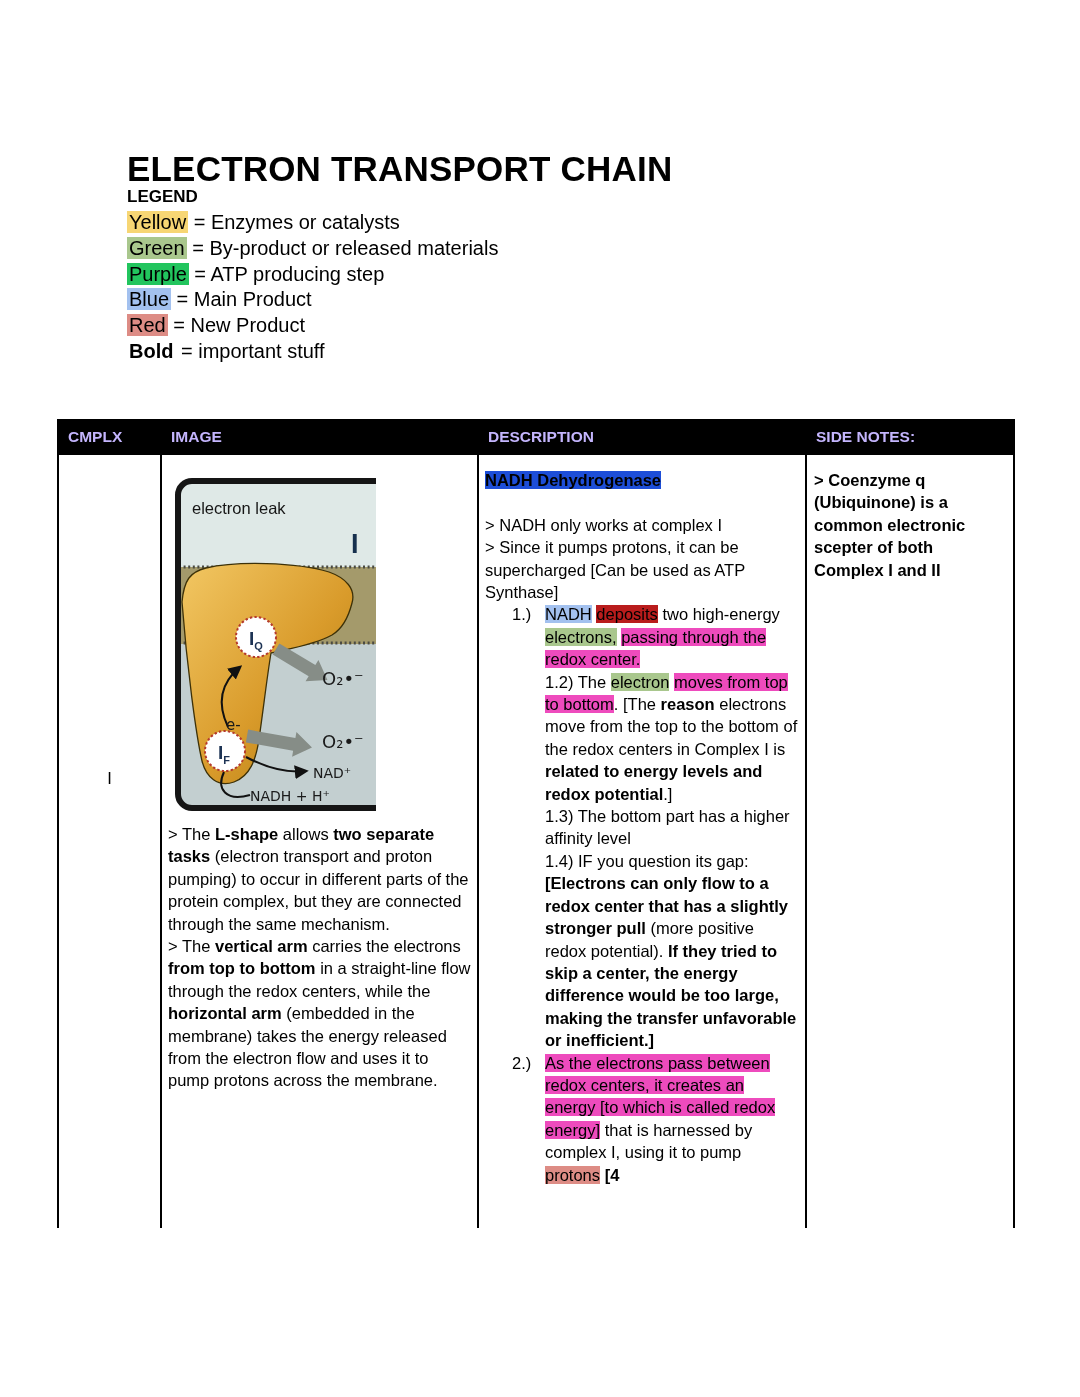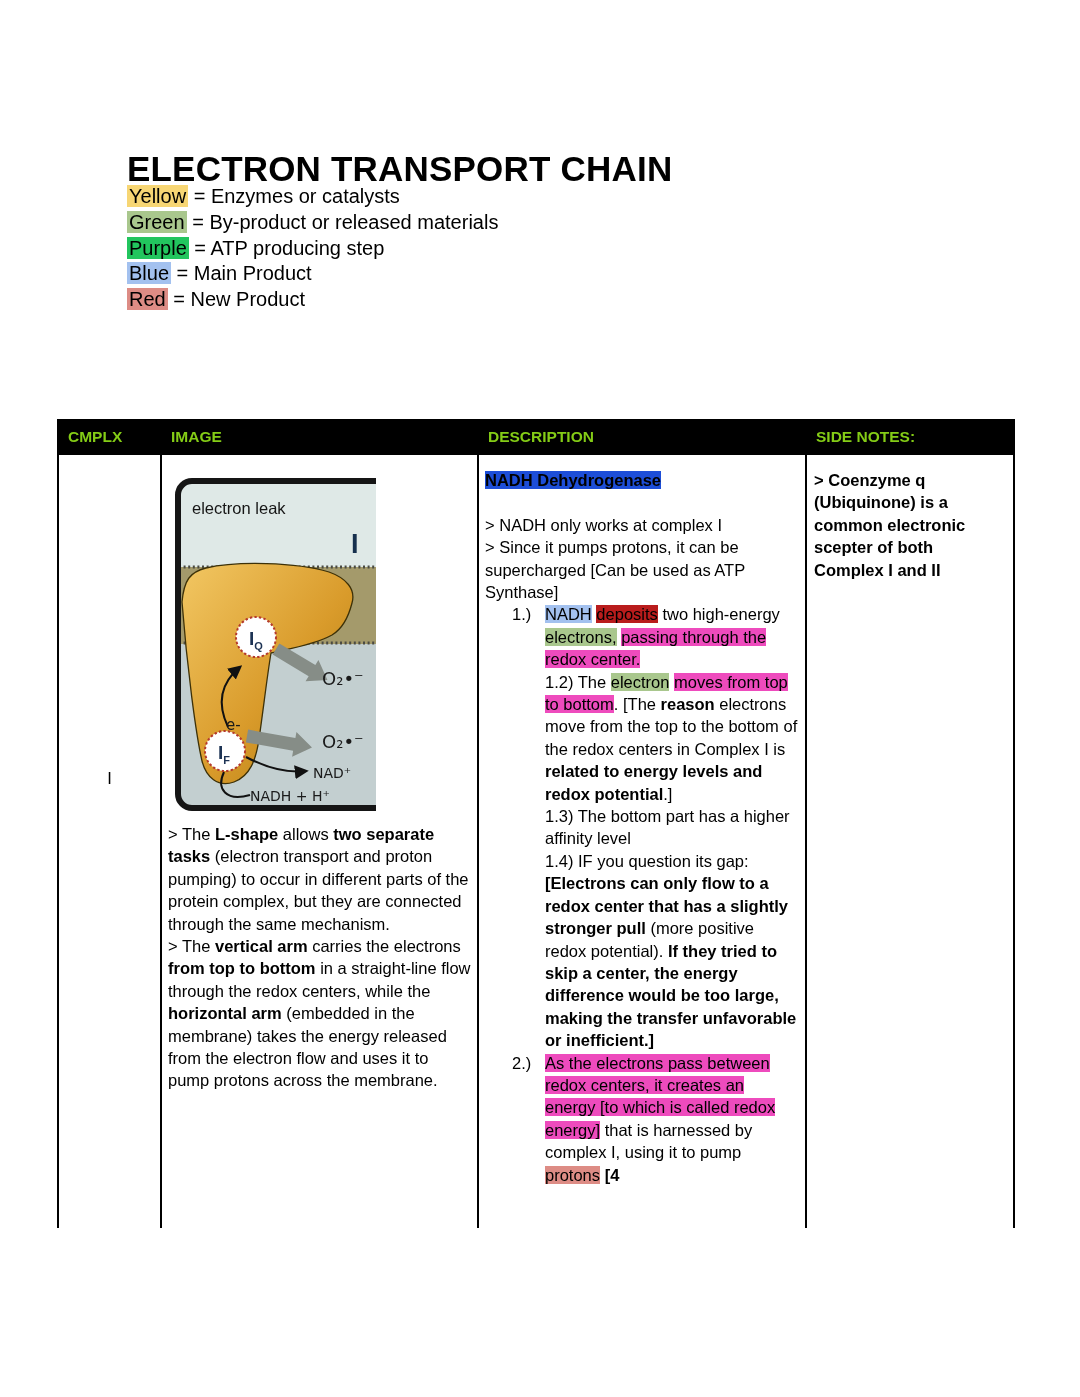--- a/index.html
+++ b/index.html
@@ -14,21 +14,21 @@
   .legend { position:absolute; left:127px; top:184px; }
   .legend-heading { font-size:17px; font-weight:700; line-height:26px; }
   .legend-row { font-size:20px; line-height:25.8px; }
   .legend-chip { padding:0 2px; }
 
   table.etc-table {
     position:absolute; left:57px; top:419px;
     border-collapse:collapse; table-layout:fixed; width:956px;
   }
   .etc-table th {
-    background:#000; color:#84cc16; font-size:15.5px; font-weight:700;
+    background:#000; color:#c4b5fd; font-size:15.5px; font-weight:700;
     text-align:left; padding:7px 0 7px 9px; border:2px solid #000;
   }
   .etc-table td {
     border:2px solid #000; vertical-align:top;
     font-size:16.5px; line-height:22.4px; padding:14px 6px 0 6px;
     height:789px;
   }
   td.cmplx-cell { text-align:center; padding-top:312px; }
   td.image-cell { padding:22px 4px 0 6px; }
   td.desc-cell  { padding:14px 6px 0 6px; }
@@ -45,26 +45,28 @@
   .b { font-weight:700; }
 </style>
 </head>
 <body>
 
 <div class="page">
 
   <h1 class="title">ELECTRON TRANSPORT CHAIN</h1>
 
   <div class="legend">
+    <div class="legend-heading">LEGEND</div>
     <div>
         <div class="legend-row"><span class="legend-chip" style="background-color: rgb(247, 214, 116);">Yellow</span><span> = Enzymes or catalysts</span></div>
         <div class="legend-row"><span class="legend-chip" style="background-color: rgb(169, 199, 141);">Green</span><span> = By-product or released materials</span></div>
         <div class="legend-row"><span class="legend-chip" style="background-color: #22c55e;">Purple</span><span> = ATP producing step</span></div>
         <div class="legend-row"><span class="legend-chip" style="background-color: rgb(163, 193, 239);">Blue</span><span> = Main Product</span></div>
         <div class="legend-row"><span class="legend-chip" style="background-color: rgb(221, 140, 133);">Red</span><span> = New Product</span></div>
+        <div class="legend-row"><span class="legend-chip" style="font-weight: 700;">Bold</span><span> = important stuff</span></div>
       </div>
   </div>
 
   <table class="etc-table">
     <colgroup>
       <col style="width:103px">
         <col style="width:317px">
         <col style="width:328px">
         <col style="width:208px">
     </colgroup>

